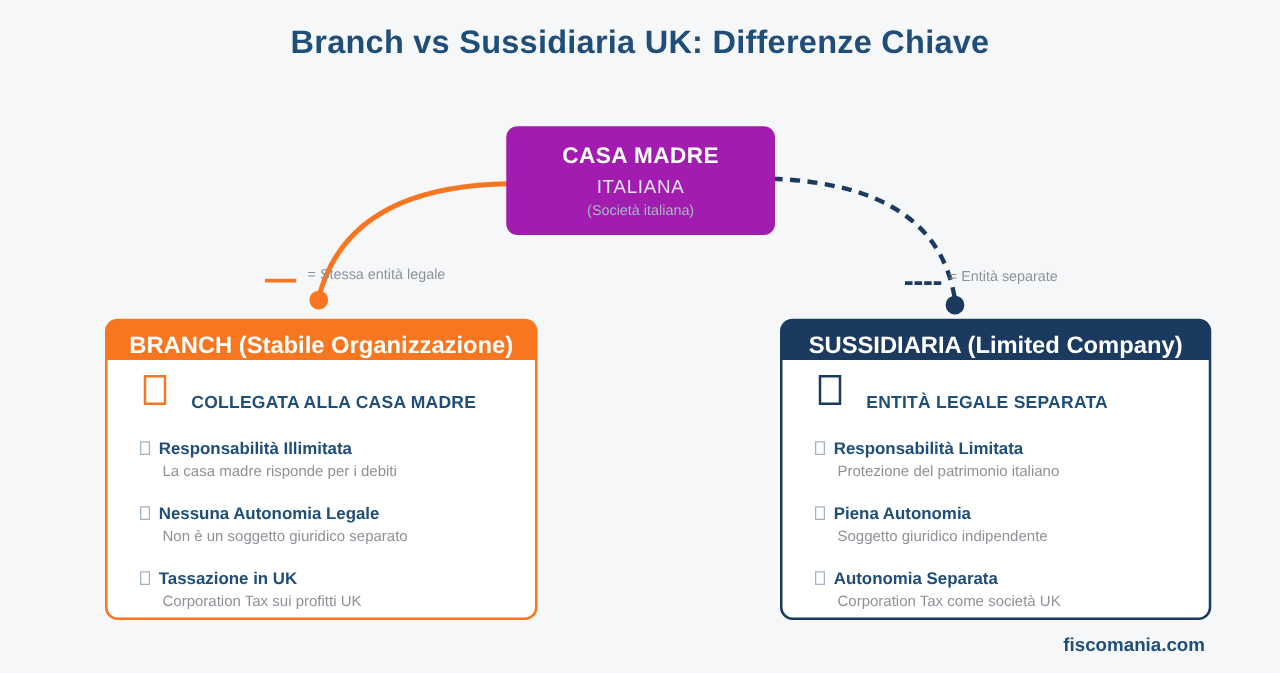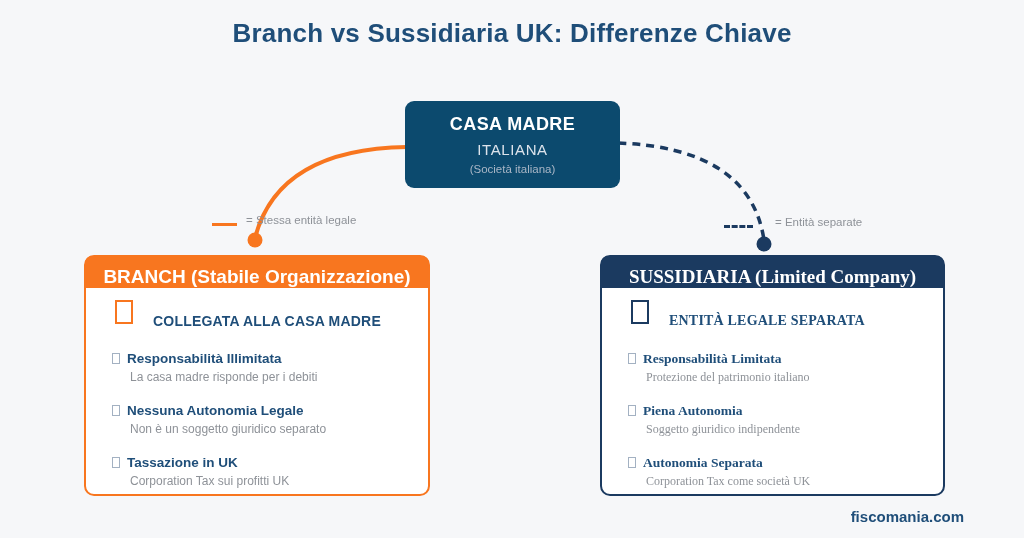--- a/index.html
+++ b/index.html
@@ -14,40 +14,40 @@
   }
   .page-title{
     position:absolute;top:18px;left:0;width:1024px;
     text-align:center;font-size:26px;font-weight:bold;color:#1f4e79;
     letter-spacing:0.2px;
   }
   svg.connectors{position:absolute;top:0;left:0;}
   
   .parent-box{
     position:absolute;left:405px;top:101px;width:215px;height:87px;
-    background:#0c4a6e;border-radius:9px;text-align:center;
+    background:#a21caf;border-radius:9px;text-align:center;
     box-sizing:border-box;padding-top:13px;
   }
   .parent-line1{color:#ffffff;font-weight:bold;font-size:18px;letter-spacing:0.4px;}
   .parent-line2{color:#dce3eb;font-size:15px;margin-top:6px;letter-spacing:0.6px;}
   .parent-line3{color:#a9b6c6;font-size:11.5px;margin-top:5px;}
   
   .legend{position:absolute;display:flex;align-items:flex-end;}
   .legend-left{left:212px;top:214px;}
-  .legend-right{left:724px;top:216px;gap:16px;}
+  .legend-right{left:724px;top:216px;}
   .legend-swatch-solid{width:25px;height:0;border-top:3px solid #f8761f;margin-right:9px;}
   .legend-swatch-dashed{width:29px;height:0;border-top:3px dashed #1b3a60;margin-right:6px;}
   .legend-text{font-size:11.5px;color:#8e9298;}
   
   .card{
     position:absolute;top:255px;height:241px;background:#ffffff;
     border-radius:10px;box-sizing:border-box;
   }
   .card-branch{left:84px;width:346px;border:2px solid #f8761f;}
-  .card-subsidiary{left:600px;width:345px;border:2px solid #1b3a60;font-family:Liberation Serif, serif;}
+  .card-subsidiary{left:624px;width:345px;border:2px solid #1b3a60;}
   .card-header{
     height:32px;line-height:42px;text-align:center;color:#ffffff;
     font-weight:bold;font-size:19px;border-radius:7px 7px 0 0;
     margin:-1px -1px 0 -1px;
   }
   .card-branch .card-header{background:#f8761f;}
   .card-subsidiary .card-header{background:#1b3a60;}
   .card-subtitle-row{
     display:flex;align-items:flex-start;margin:12px 0 0 29px;height:30px;
   }

